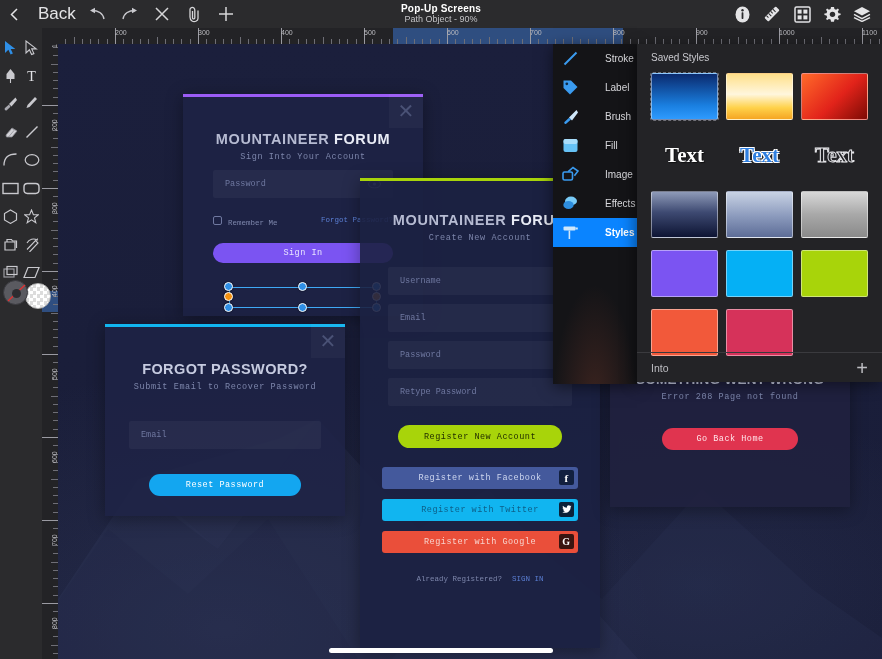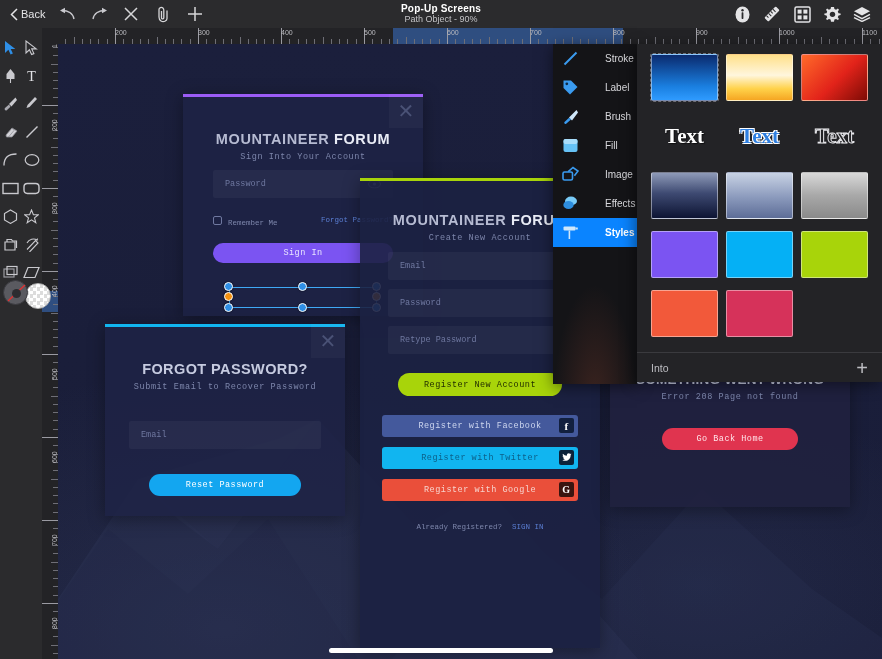--- a/index.html
+++ b/index.html
@@ -17,22 +17,22 @@
     background: #2b2b2d;
     display: flex; align-items: center;
     z-index: 60;
   }
   .tb-left { display: flex; align-items: center; gap: 0px; padding-left: 8px; }
   .tb-btn {
     width: 32px; height: 26px; display: flex; align-items: center; justify-content: center;
     color: #d6d6d8; cursor: pointer;
   }
   .back-btn {
-    display: flex; align-items: center; gap: 3px; color: #e4e4e6;
-    font-size: 11px; padding: 0 6px 0 2px; cursor: pointer;
+    display: flex; align-items: center; gap: 20px; color: #e4e4e6;
+    font-size: 17px; padding: 0 6px 0 2px; cursor: pointer;
   }
   .back-btn svg { display:block; }
   .tb-center {
     position: absolute; left: 0; right: 0; top: 0; height: 28px;
     display: flex; flex-direction: column; align-items: center; justify-content: center;
     pointer-events: none;
   }
   .tb-title { font-size: 10px; font-weight: bold; color: #ffffff; line-height: 11px; letter-spacing: .2px;}
   .tb-sub { font-size: 9px; color: #c3c3c6; line-height: 11px; }
   .tb-right {
@@ -267,20 +267,21 @@
     </div>
 
     <div class="card" style="left:302px; top:134px; width:240px; height:470px; background:rgba(28,33,66,0.9);">
       <div class="card-accent" style="background:#a8d40a;"></div>
       <div class="card-close">✕</div>
       <div class="brand" style="margin-top:34px;">
         <span>MOUNTAINEER</span>
         <span class="b2">FORUM</span>
       </div>
       <div class="sub">Create New Account</div>
+      <div class="field" style="margin:24px 28px 0 28px; height:28px;">Username</div>
       <div class="field" style="margin:9px 28px 0 28px; height:28px;">Email</div>
       <div class="field" style="margin:9px 28px 0 28px; height:28px;">Password</div>
       <div class="field" style="margin:9px 28px 0 28px; height:28px;">Retype Password</div>
 
       <div class="btn" style="margin:19px 38px 0 38px; height:23px; border-radius:12px; background:#a8d40a; color:#1f2a00;">Register New Account</div>
 
       <div class="btn" style="margin:19px 22px 0 22px; height:22px; border-radius:3px; background:#44599c; color:#cdd6ef;">
         <span>Register with Facebook</span>
         <span style="position:absolute;right:4px;top:3px;width:15px;height:15px;border-radius:2px;background:#12203f;color:#fff;font-size:11px;font-weight:bold;display:flex;align-items:center;justify-content:center;font-family:'Liberation Serif',serif;">f</span>
       </div>
@@ -699,20 +700,21 @@
             <rect x="1.5" y="2.5" width="12" height="4" rx="1" fill="#cfe7fb"></rect>
             <rect x="13.5" y="3.5" width="2.3" height="2" fill="#cfe7fb"></rect>
             <rect x="6.6" y="6.5" width="1.6" height="8.5" fill="#cfe7fb"></rect>
           </svg>
       </span>
       <span>Styles</span>
     </div>
   </div>
 
   <div class="stylepanel">
+    <div class="sp-title">Saved Styles</div>
     <div class="sp-grid" id="sp-grid">
         <div class="sp-cell bordered" style="background: linear-gradient(rgb(10, 42, 110), rgb(26, 127, 224) 70%, rgb(46, 155, 255)); outline: rgb(111, 111, 118) dashed 1px;"></div>
         <div class="sp-cell bordered" style="background: linear-gradient(rgb(255, 224, 138), rgb(255, 246, 221) 45%, rgb(255, 210, 74) 75%, rgb(245, 166, 35));"></div>
         <div class="sp-cell bordered" style="background: linear-gradient(135deg, rgb(255, 106, 42), rgb(226, 35, 26) 55%, rgb(125, 11, 5));"></div>
         <div class="sp-cell" style="background: transparent; border: none;">
           <span class="sp-text" style="color: rgb(255, 255, 255); text-shadow: rgba(0, 0, 0, 0.6) 1px 1px 1px;">Text</span>
         </div>
         <div class="sp-cell" style="background: transparent; border: none;">
           <span class="sp-text" style="color: rgb(47, 127, 224); text-shadow: rgb(255, 255, 255) 0px 0px 1px, rgb(255, 255, 255) 1px 1px 0px, rgb(255, 255, 255) -1px -1px 0px, rgb(255, 255, 255) 1px -1px 0px, rgb(255, 255, 255) -1px 1px 0px;">Text</span>
         </div>

